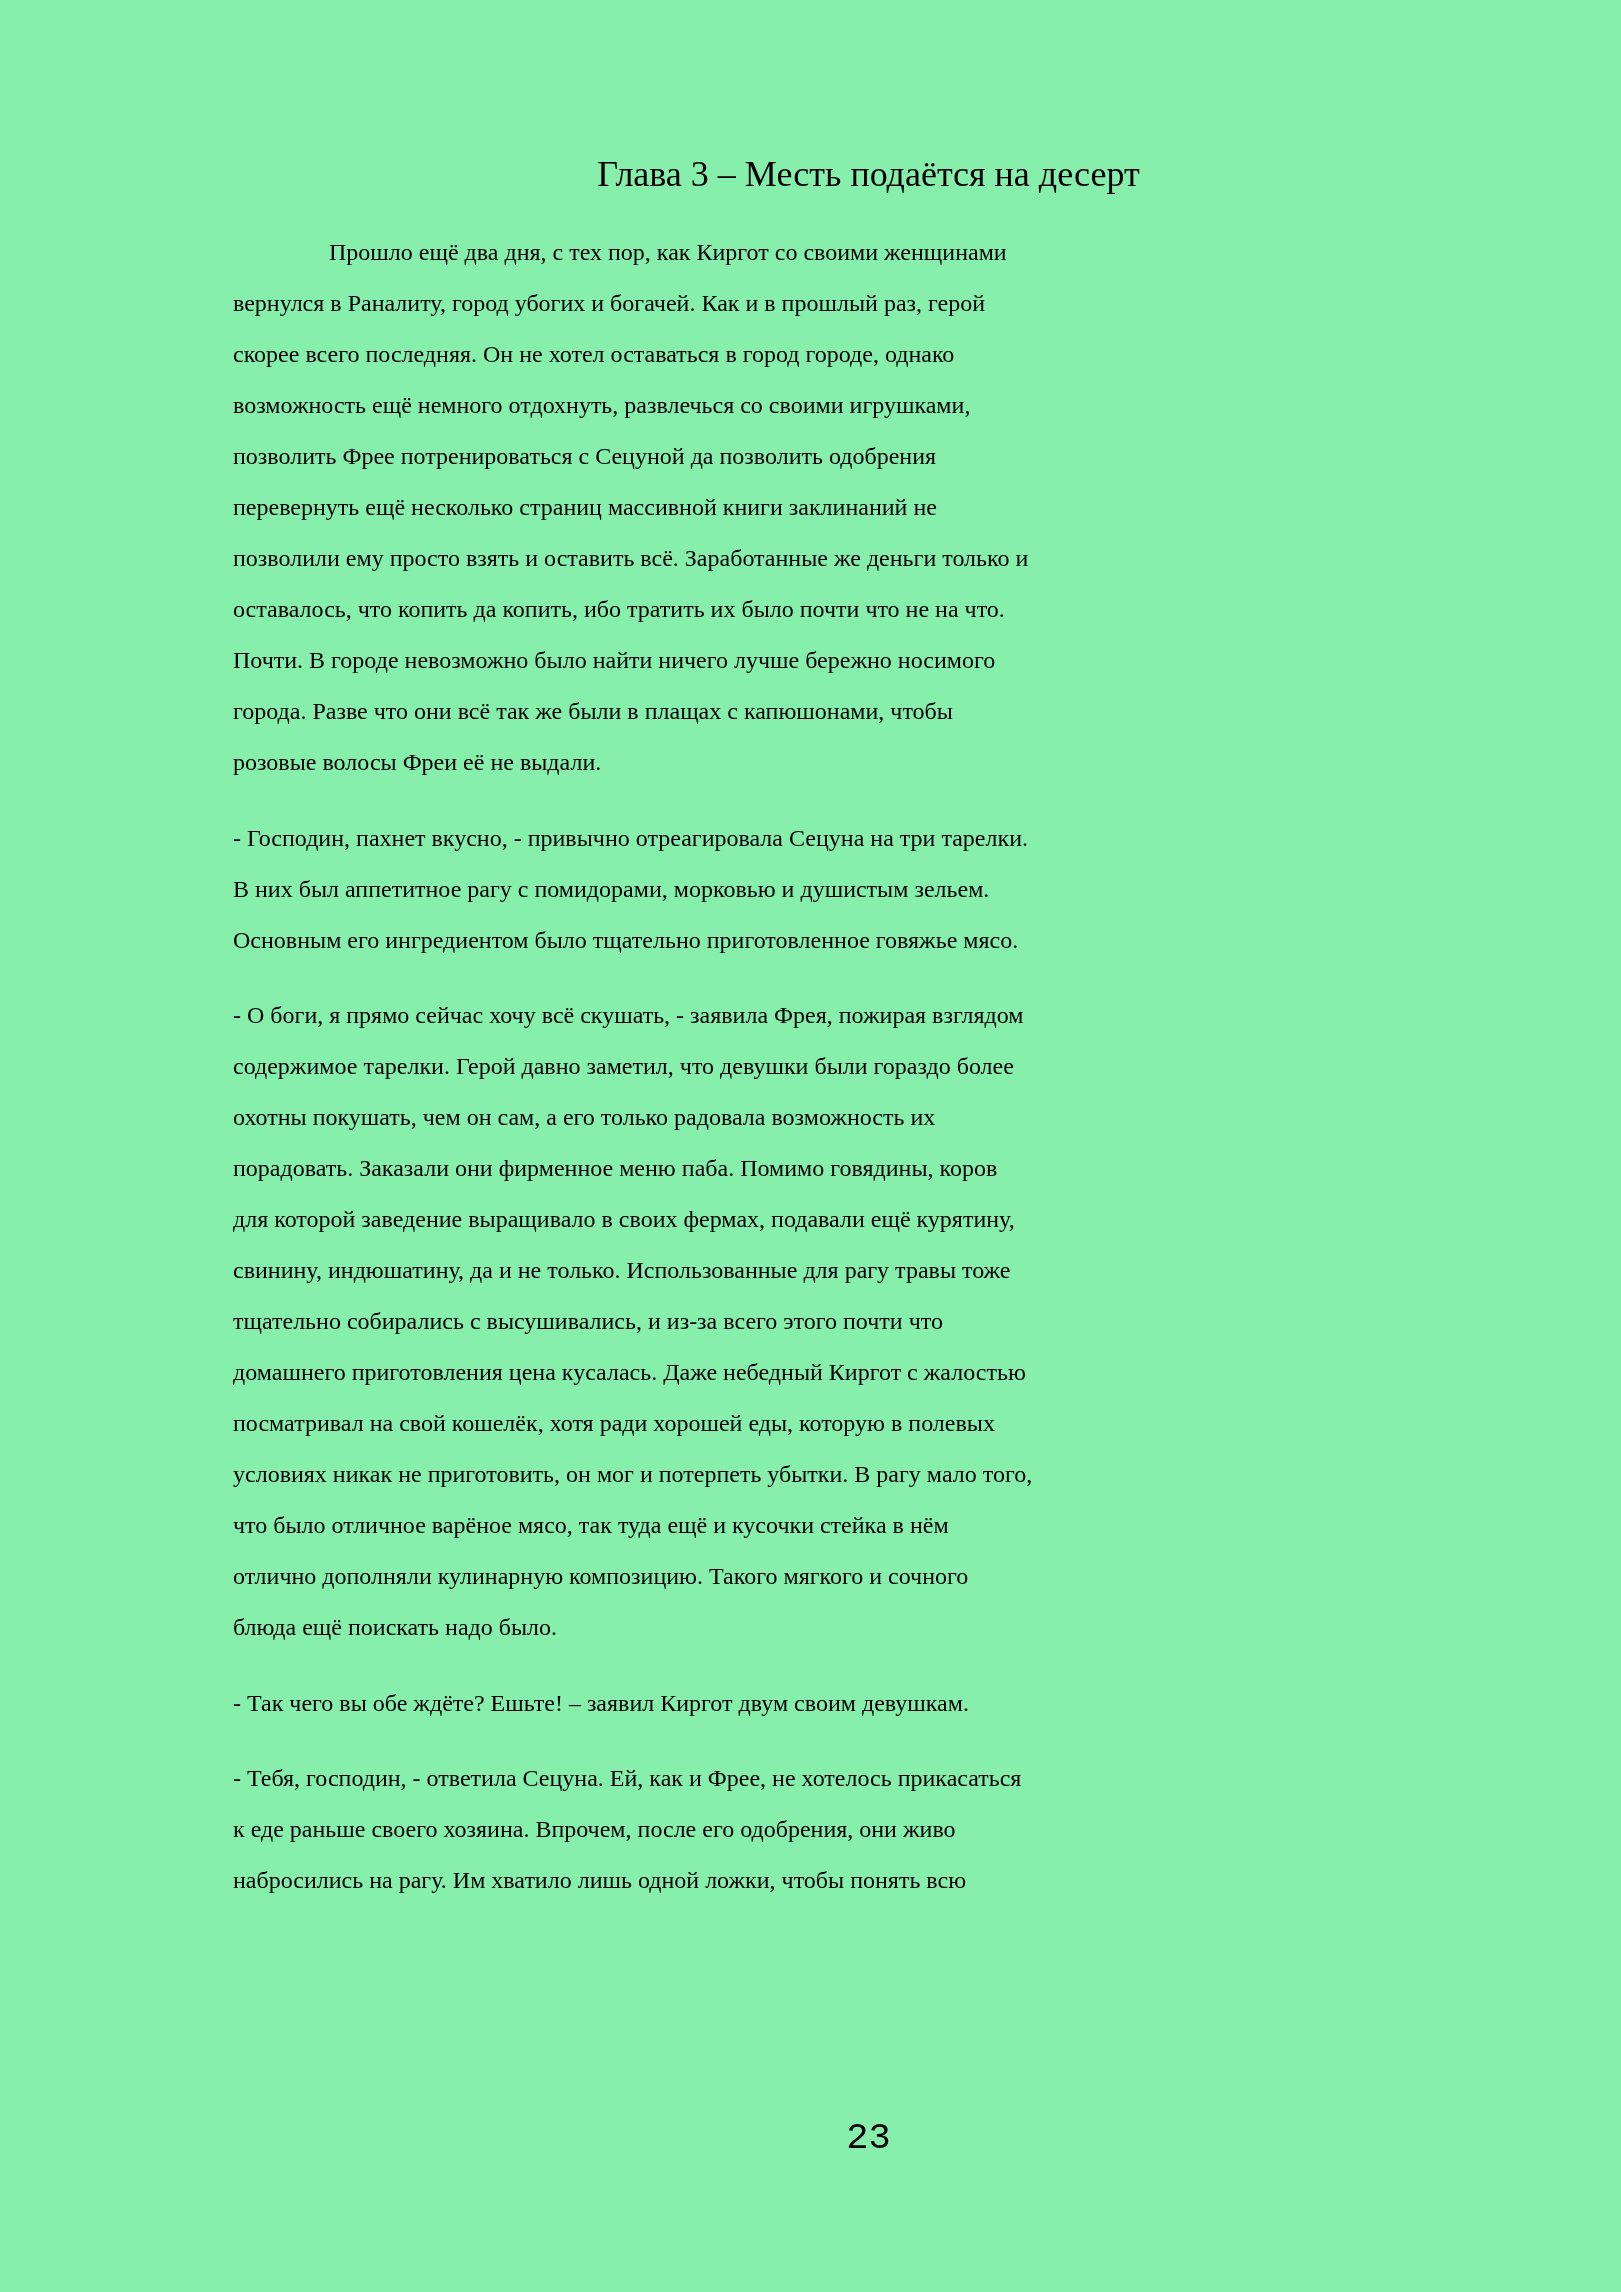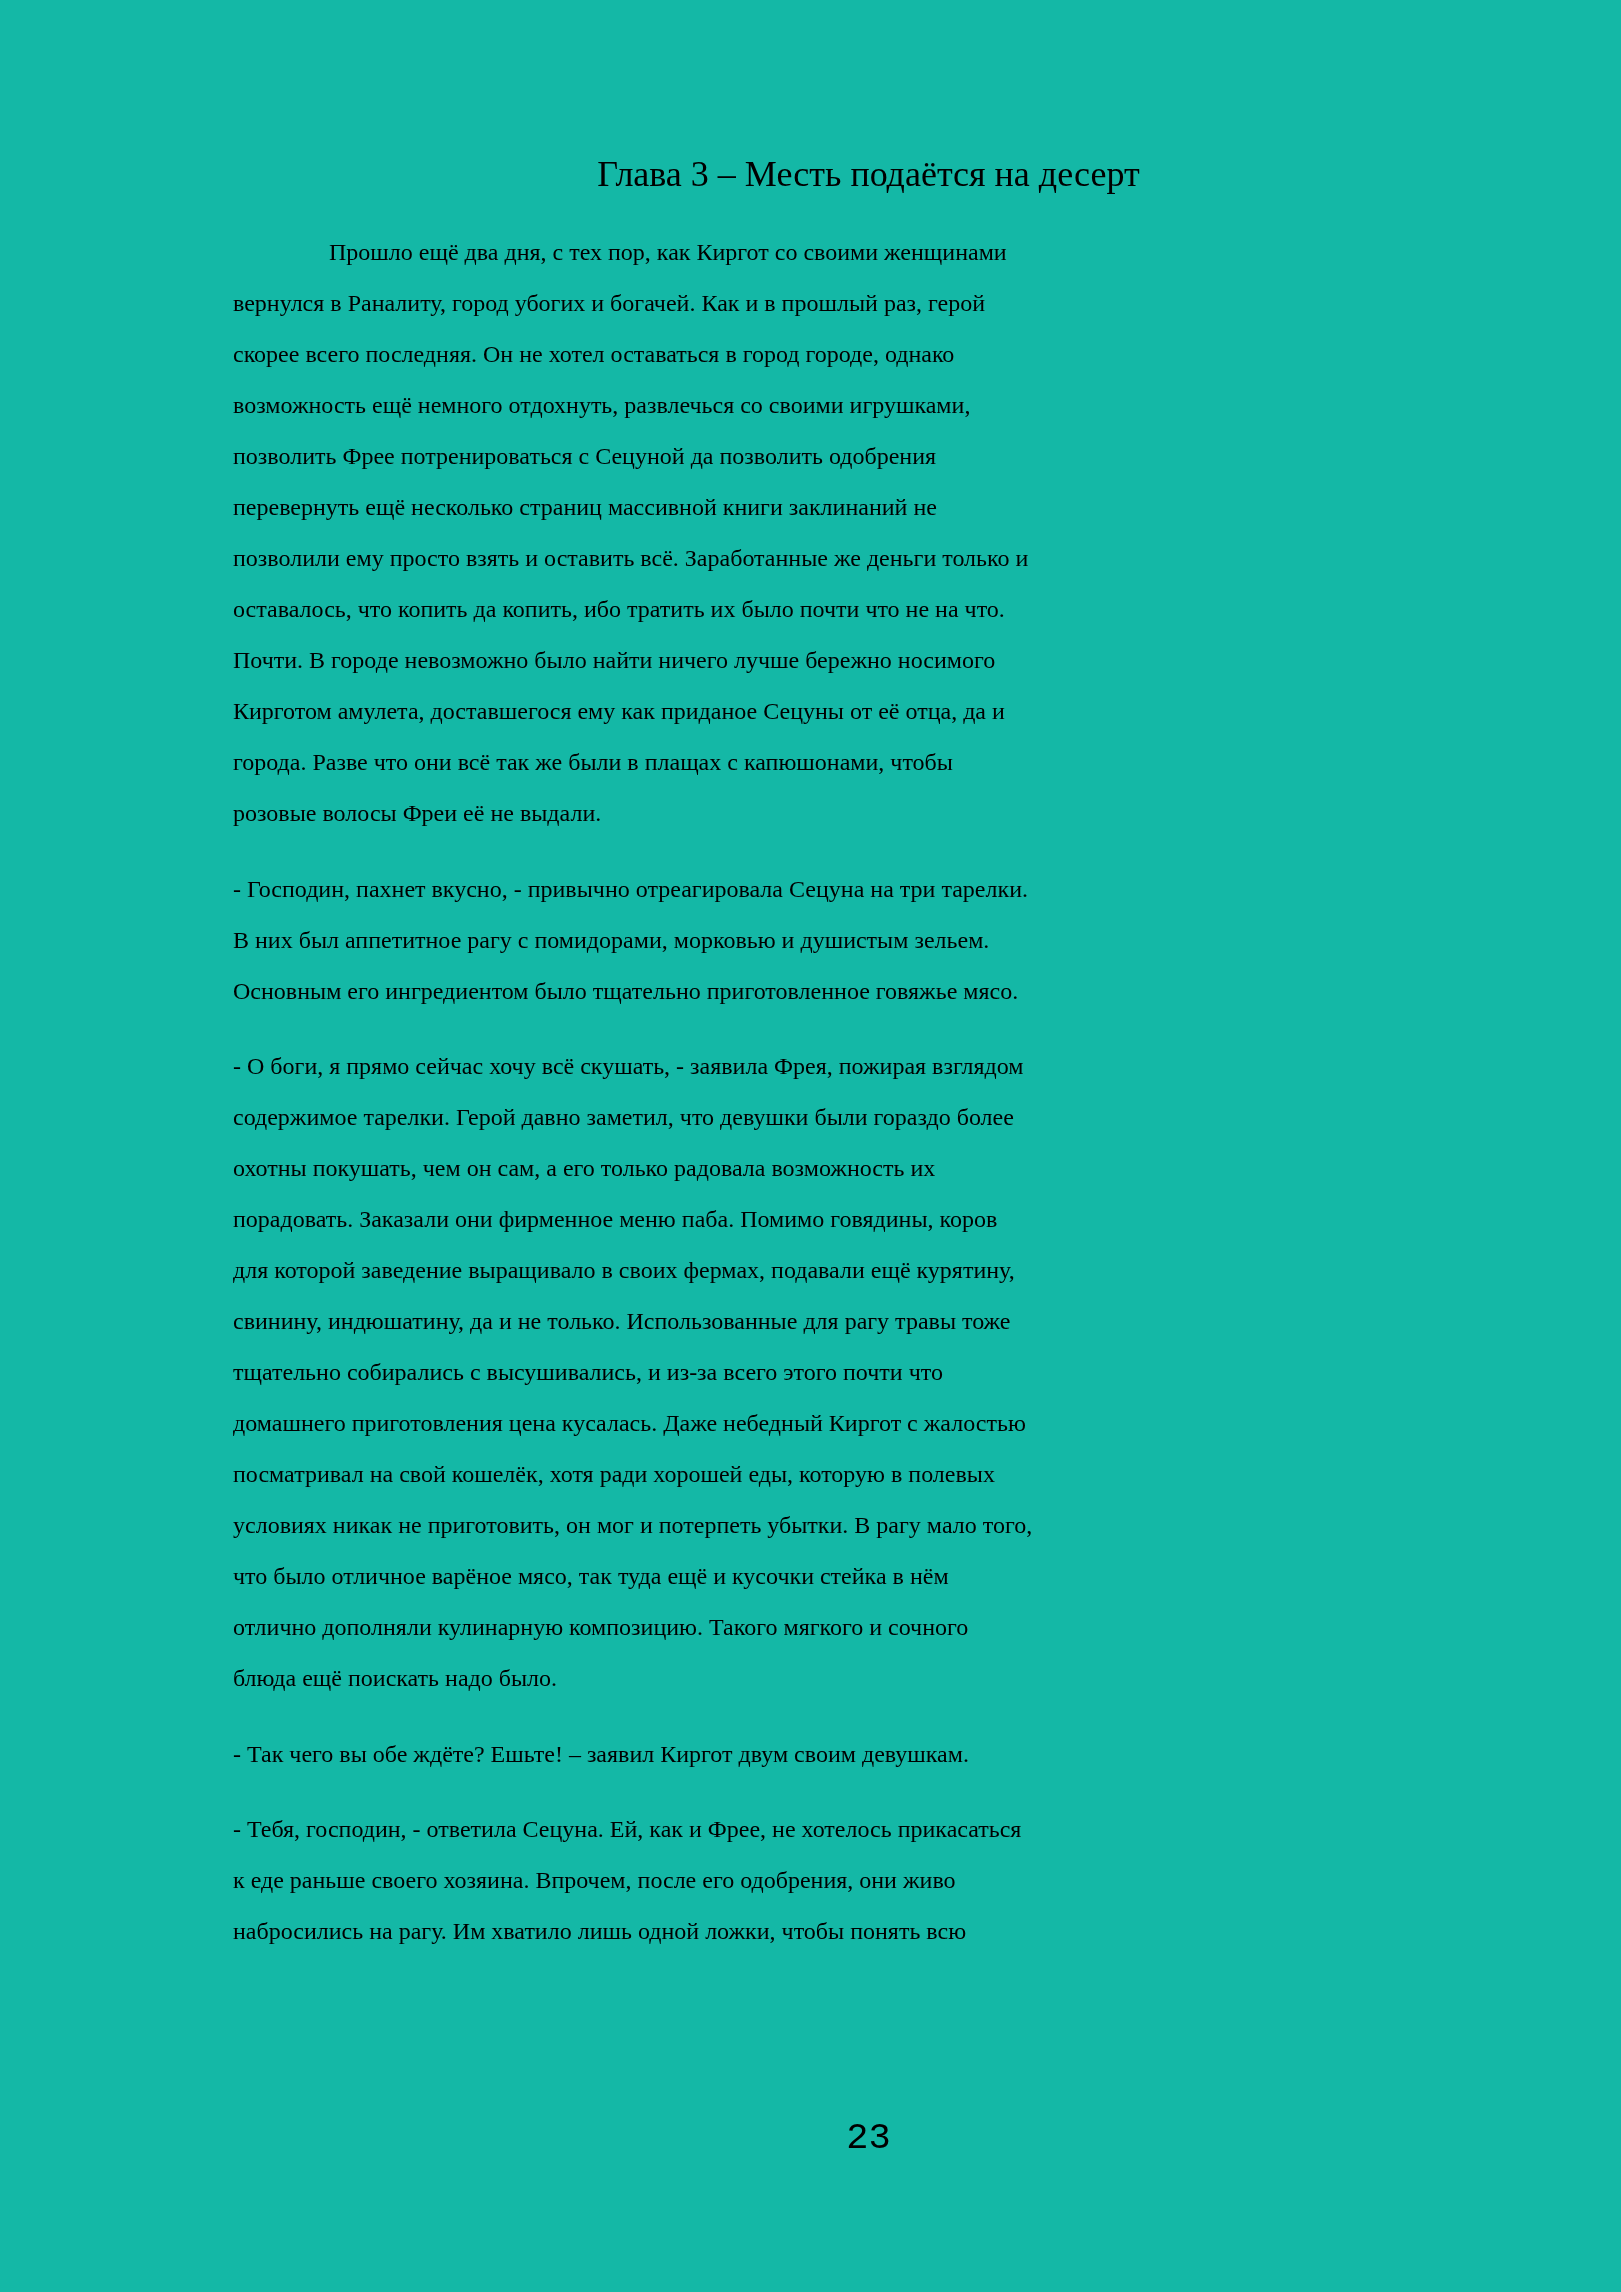--- a/index.html
+++ b/index.html
@@ -4,21 +4,21 @@
 <style>
   html, body {
     margin: 0;
     padding: 0;
     background: #ffffff;
   }
   .page {
     position: relative;
     width: 1621px;
     height: 2293px;
-    background: #14b8a6;
+    background: #86efac;
     overflow: hidden;
     font-family: "Liberation Serif", "DejaVu Serif", serif;
     color: #000000;
   }
   .content {
     position: absolute;
     left: 233px;
     top: 149px;
     width: 1271px;
   }
@@ -66,21 +66,20 @@
         <div class="paragraph indent">
           <div class="line">Прошло ещё два дня, с тех пор, как Киргот со своими женщинами</div>
           <div class="line">вернулся в Раналиту, город убогих и богачей. Как и в прошлый раз, герой</div>
           <div class="line">скорее всего последняя. Он не хотел оставаться в город городе, однако</div>
           <div class="line">возможность ещё немного отдохнуть, развлечься со своими игрушками,</div>
           <div class="line">позволить Фрее потренироваться с Сецуной да позволить одобрения</div>
           <div class="line">перевернуть ещё несколько страниц массивной книги заклинаний не</div>
           <div class="line">позволили ему просто взять и оставить всё. Заработанные же деньги только и</div>
           <div class="line">оставалось, что копить да копить, ибо тратить их было почти что не на что.</div>
           <div class="line">Почти. В городе невозможно было найти ничего лучше бережно носимого</div>
-          <div class="line">Кирготом амулета, доставшегося ему как приданое Сецуны от её отца, да и</div>
           <div class="line">города. Разве что они всё так же были в плащах с капюшонами, чтобы</div>
           <div class="line">розовые волосы Фреи её не выдали.</div>
         </div>
         <div class="paragraph">
           <div class="line">- Господин, пахнет вкусно, - привычно отреагировала Сецуна на три тарелки.</div>
           <div class="line">В них был аппетитное рагу с помидорами, морковью и душистым зельем.</div>
           <div class="line">Основным его ингредиентом было тщательно приготовленное говяжье мясо.</div>
         </div>
         <div class="paragraph">
           <div class="line">- О боги, я прямо сейчас хочу всё скушать, - заявила Фрея, пожирая взглядом</div>

